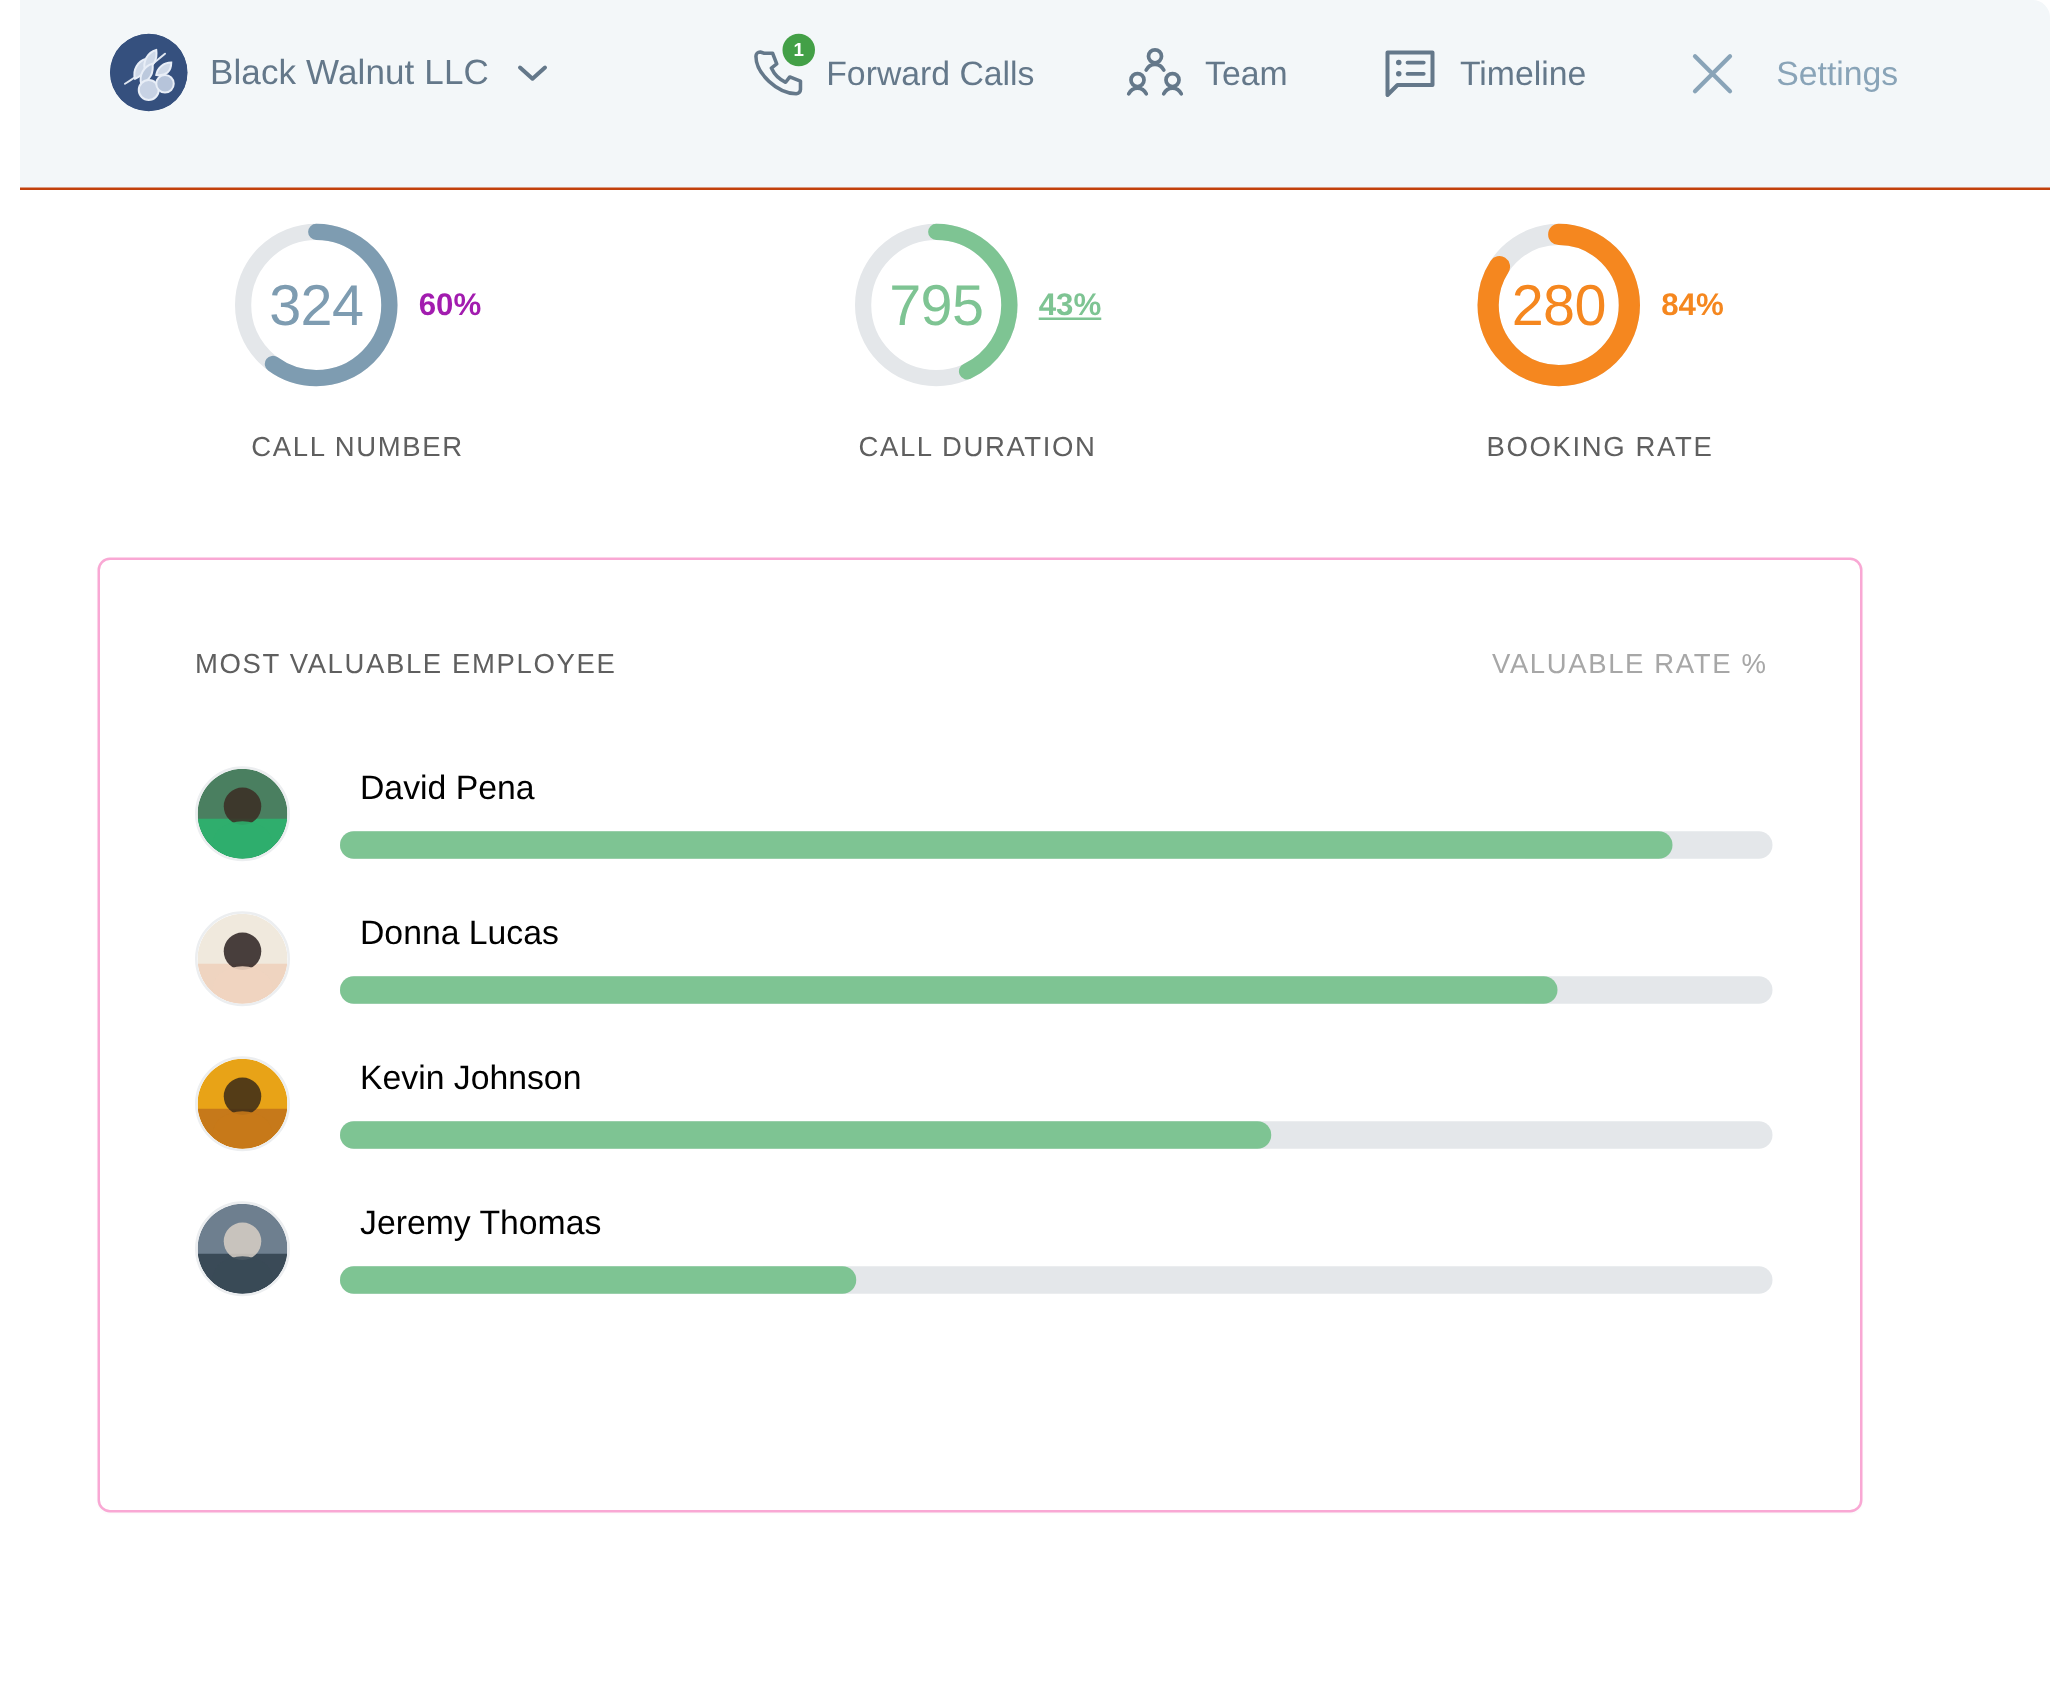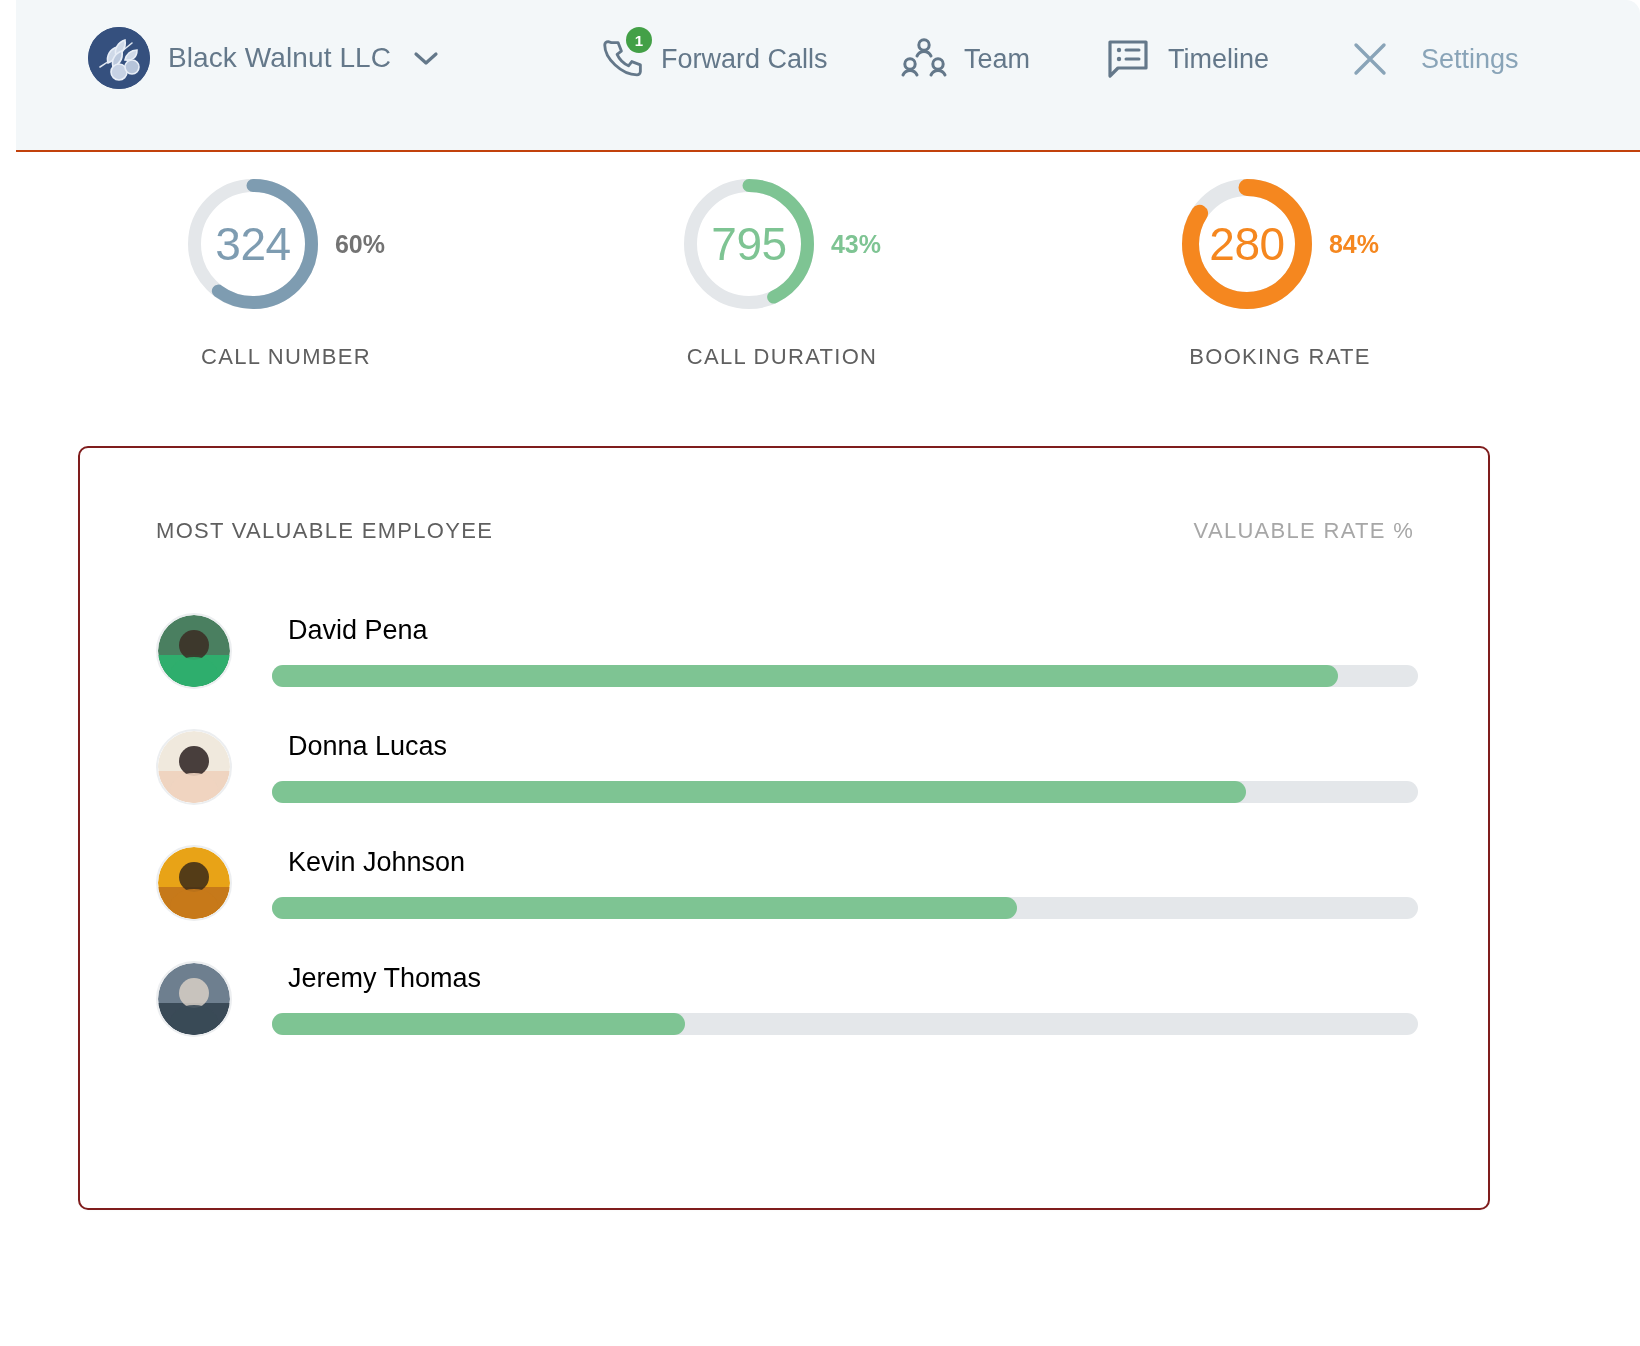--- a/index.html
+++ b/index.html
@@ -135,21 +135,21 @@
     letter-spacing: 1.3px;
     color: #5f5f5f;
   }
 
   
   .card {
     position: absolute;
     left: 78px; top: 446px;
     width: 1412px; height: 764px;
     background: #fff;
-    border: 2px solid #7f1d1d;
+    border: 2px solid #f9a8d4;
     border-radius: 10px;
     box-sizing: border-box;
     box-shadow: 0 1px 2px rgba(0,0,0,0.02);
   }
 
   .card-head {
     position: absolute;
     left: 76px; right: 0px; top: 70px;
     height: 30px;
   }
@@ -288,35 +288,35 @@
 
     <div class="stat" style="left:76px;">
       <div class="ring-wrap">
         <div class="ring">
           <svg width="132" height="132" viewBox="0 0 132 132" id="ring-0">
               <circle cx="66" cy="66" r="58.5" fill="none" stroke="#e4e7ea" stroke-width="13"></circle>
               <circle cx="66" cy="66" r="58.5" fill="none" stroke="#7e9cb1" stroke-width="13" stroke-linecap="round" stroke-dasharray="220.53980428200347 367.5663404700058" transform="rotate(-90 66 66)"></circle>
             </svg>
           <div class="ring-value" style="color:#7e9cb1;">324</div>
         </div>
-        <div class="ring-pct" style="color:#737373;">60%</div>
+        <div class="ring-pct" style="color:#a21caf;">60%</div>
       </div>
       <div class="stat-label">CALL NUMBER</div>
     </div>
 
     <div class="stat" style="left:572px;">
       <div class="ring-wrap">
         <div class="ring">
           <svg width="132" height="132" viewBox="0 0 132 132" id="ring-1">
               <circle cx="66" cy="66" r="58.5" fill="none" stroke="#e4e7ea" stroke-width="13"></circle>
               <circle cx="66" cy="66" r="58.5" fill="none" stroke="#7ec493" stroke-width="13" stroke-linecap="round" stroke-dasharray="158.05352640210248 367.5663404700058" transform="rotate(-90 66 66)"></circle>
             </svg>
           <div class="ring-value" style="color:#7ec493;">795</div>
         </div>
-        <div class="ring-pct" style="color:#7ec493;">43%</div>
+        <div class="ring-pct" style="color:#7ec493;text-decoration:underline;">43%</div>
       </div>
       <div class="stat-label">CALL DURATION</div>
     </div>
 
     <div class="stat" style="left:1070px;">
       <div class="ring-wrap">
         <div class="ring">
           <svg width="132" height="132" viewBox="0 0 132 132" id="ring-2">
               <circle cx="66" cy="66" r="56.5" fill="none" stroke="#e4e7ea" stroke-width="17"></circle>
               <circle cx="66" cy="66" r="56.5" fill="none" stroke="#f5871f" stroke-width="17" stroke-linecap="round" stroke-dasharray="298.19997467874316 354.9999698556466" transform="rotate(-90 66 66)"></circle>

